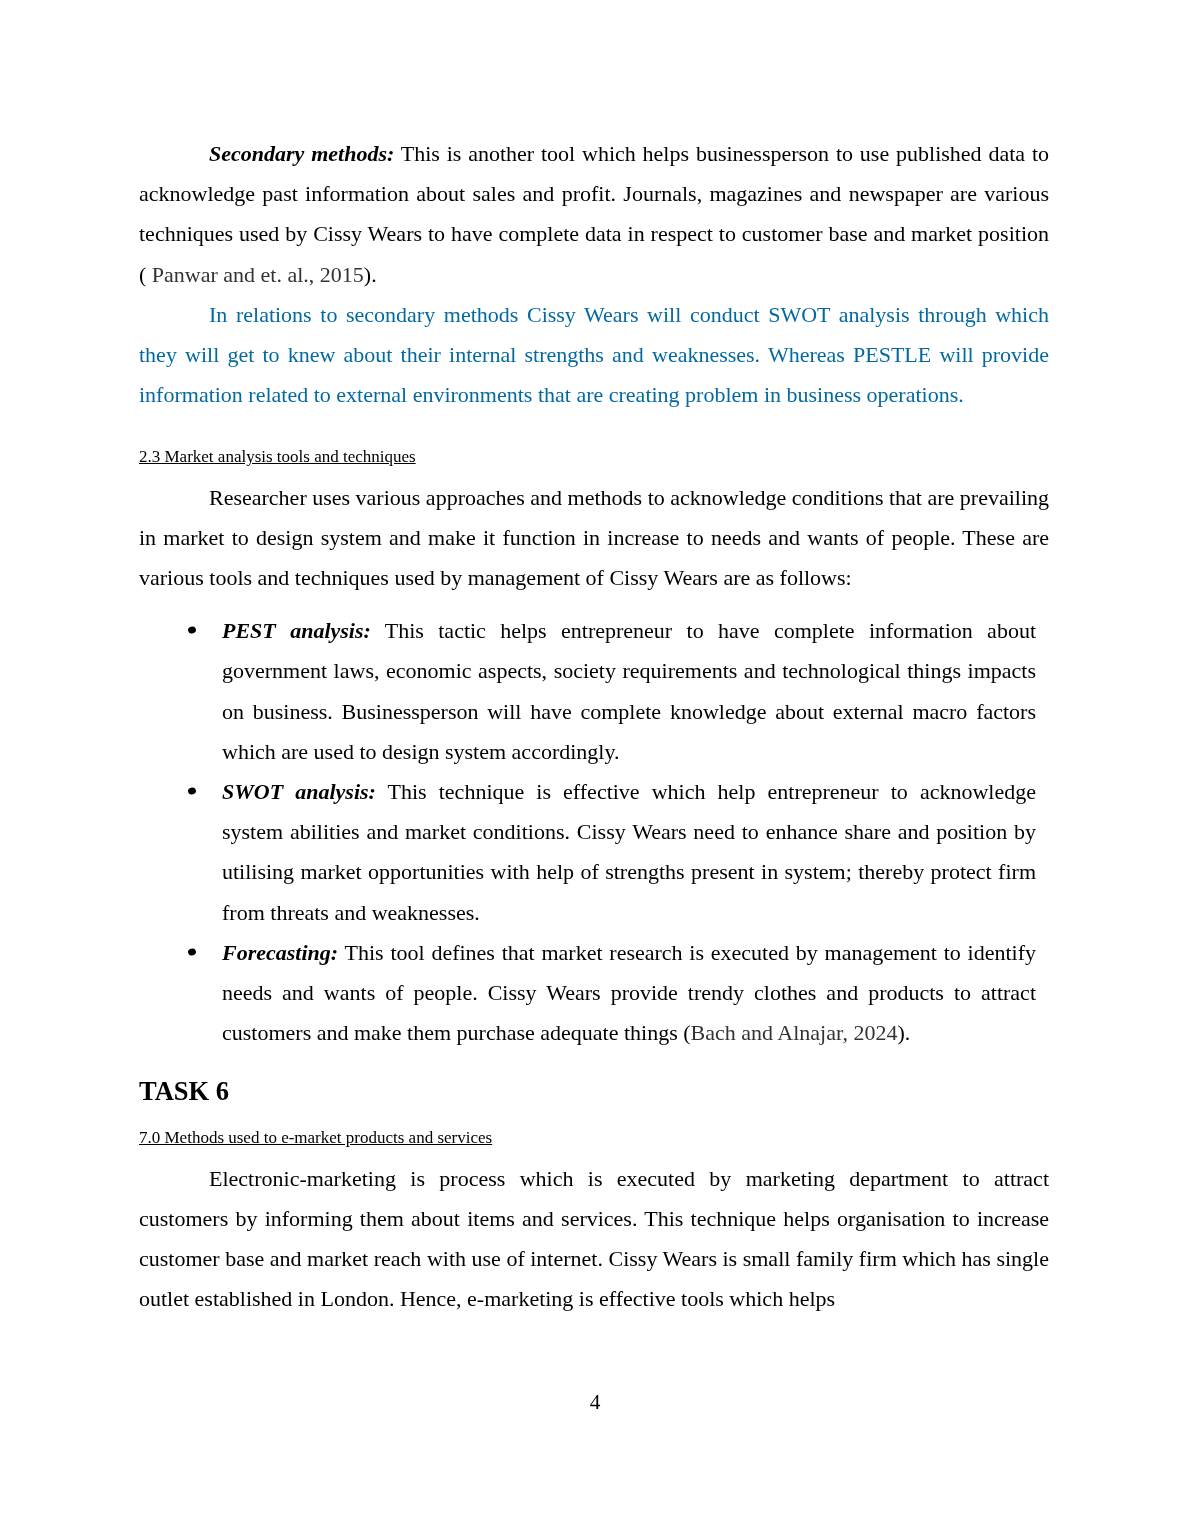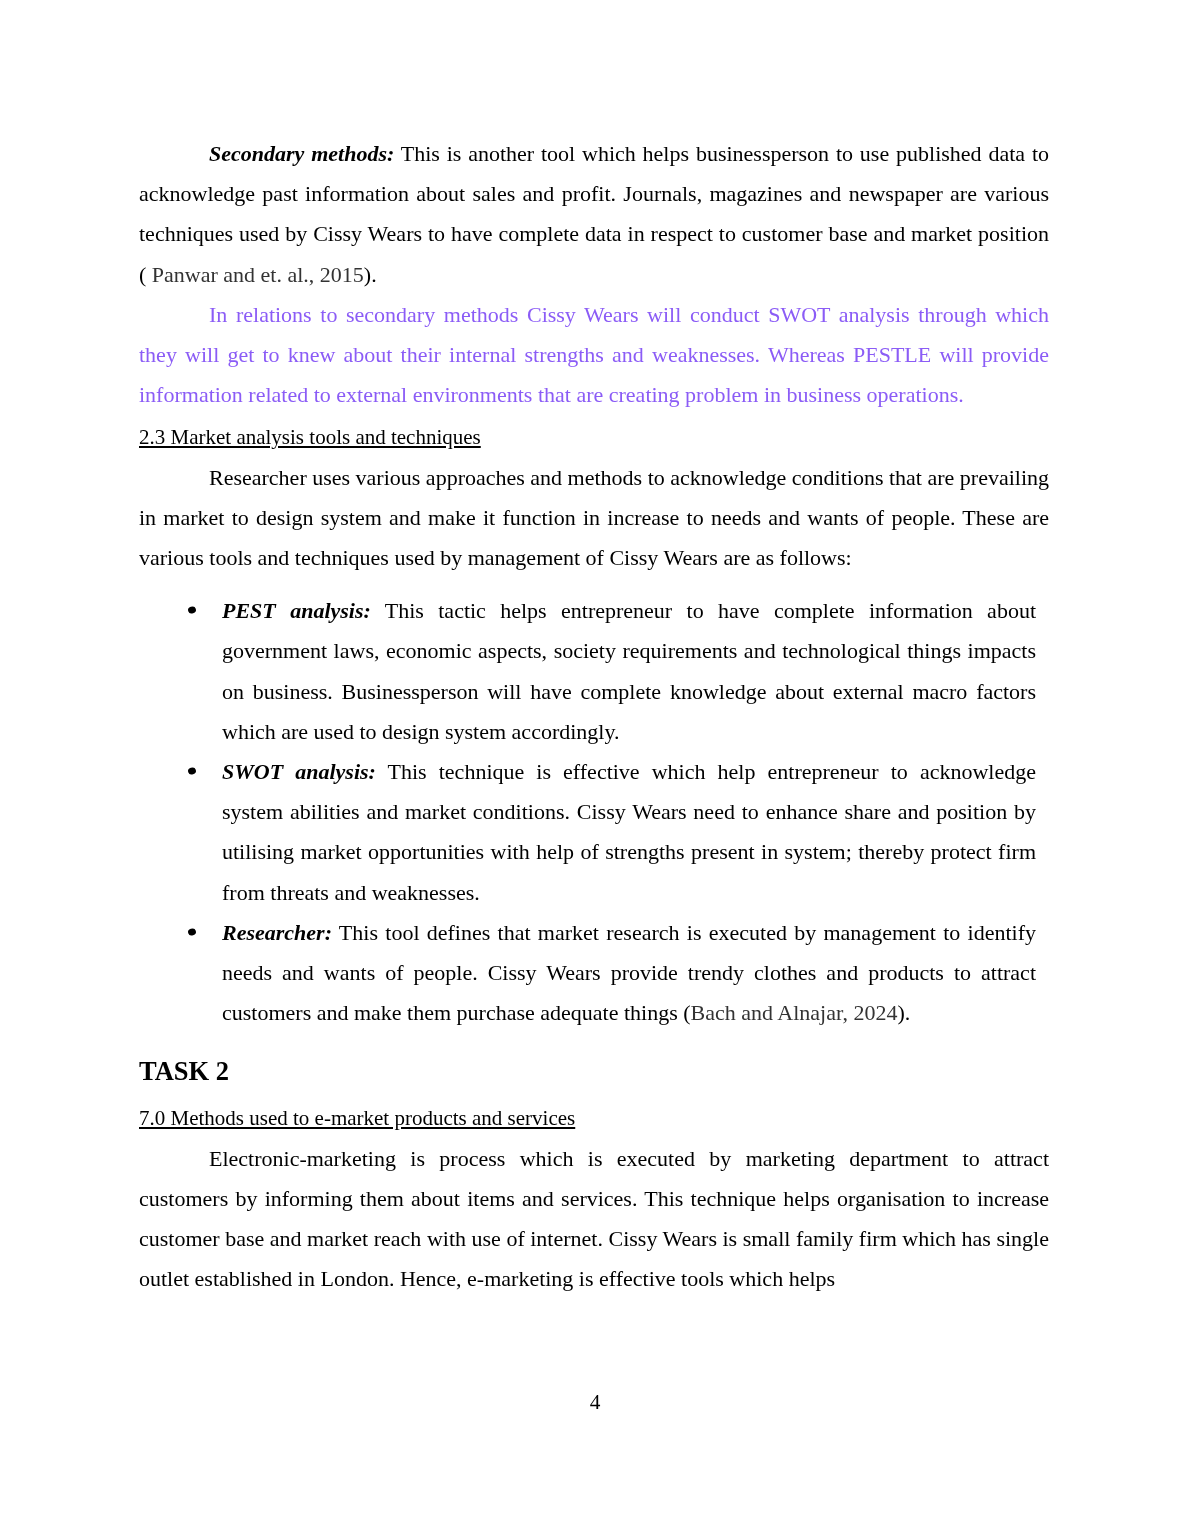--- a/index.html
+++ b/index.html
@@ -24,34 +24,34 @@
     .para {
       font-size: 22px;
       line-height: 40.2px;
       text-align: justify;
       margin: 0;
     }
     .indent {
       text-indent: 70px;
     }
     .blue {
-      color: #8b5cf6;
+      color: #0369a1;
     }
     .cite {
       color: #333333;
     }
     .term {
       font-weight: bold;
       font-style: italic;
     }
     .subhead {
-      font-size: 21px;
+      font-size: 17px;
       line-height: 40.2px;
       text-decoration: underline;
-      margin: 2px 0 0 0;
+      margin: 22px 0 0 0;
     }
     .task-heading {
       font-size: 26.5px;
       font-weight: bold;
       margin: 10px 0 0 0;
       line-height: 50px;
     }
     ul.bullets {
       list-style: none;
       margin: 13px;
@@ -94,24 +94,24 @@
   <p class="para indent">Researcher uses various approaches and methods to acknowledge conditions that are prevailing in market to design system and make it function in increase to needs and wants of people. These are various tools and techniques used by management of  Cissy Wears are as follows:</p>
 
   <ul class="bullets">
     <li class="para">
       <span class="bullet-dot"></span><span class="term">PEST analysis:</span><span> This tactic helps entrepreneur to have complete information about government laws, economic aspects, society requirements and technological things impacts on business. Businessperson will have complete knowledge about external macro factors which are used to design system accordingly.</span><span class="cite"></span><span></span>
     </li>
     <li class="para">
       <span class="bullet-dot"></span><span class="term">SWOT analysis:</span><span> This technique is effective which help entrepreneur to acknowledge system abilities and market conditions. Cissy Wears need to enhance share and position by utilising market opportunities with help of strengths present in system; thereby protect firm from threats and weaknesses.</span><span class="cite"></span><span></span>
     </li>
     <li class="para">
-      <span class="bullet-dot"></span><span class="term">Researcher:</span><span> This tool defines that market research is executed by management to identify needs and wants of people. Cissy Wears provide trendy clothes and products to attract customers and make them purchase adequate things (</span><span class="cite">Bach and Alnajar, 2024</span><span>).</span>
+      <span class="bullet-dot"></span><span class="term">Forecasting:</span><span> This tool defines that market research is executed by management to identify needs and wants of people. Cissy Wears provide trendy clothes and products to attract customers and make them purchase adequate things (</span><span class="cite">Bach and Alnajar, 2024</span><span>).</span>
     </li>
   </ul>
 
-  <h2 class="task-heading">TASK 2</h2>
+  <h2 class="task-heading">TASK 6</h2>
 
   <h3 class="subhead" style="font-weight:normal; margin-top:2px;">7.0 Methods used to e-market products and services</h3>
 
   <p class="para indent">Electronic-marketing is process which is executed by marketing department to attract customers by informing them about items and services. This technique helps organisation to increase customer base and market reach with use of internet.  Cissy Wears is small family firm which has single outlet established in London. Hence, e-marketing is effective tools which helps</p>
 </div>
 
 <div class="page-number">4</div>
 
 </body></html>

